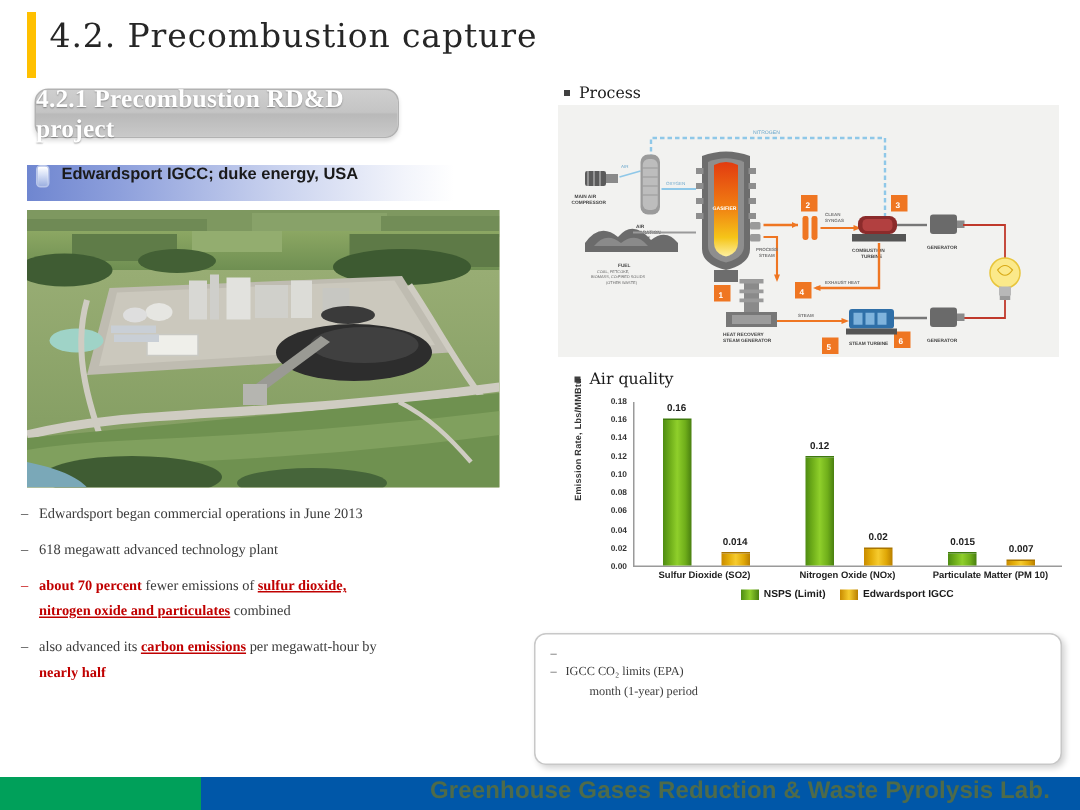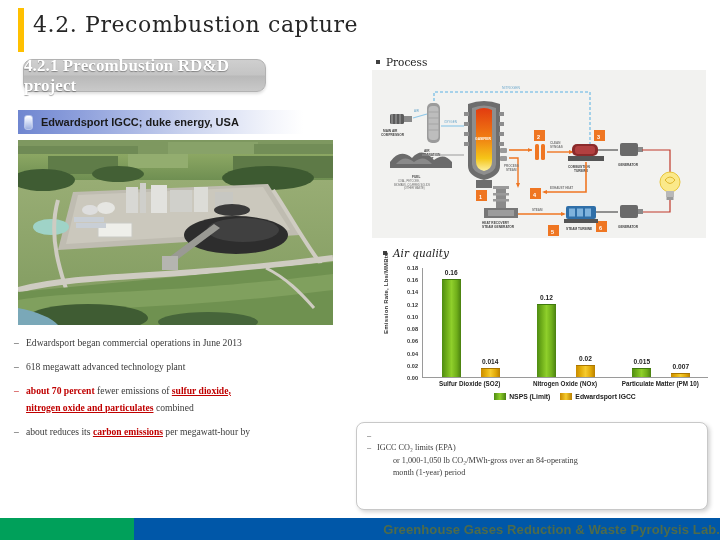--- a/index.html
+++ b/index.html
@@ -37,21 +37,21 @@
     font-weight: bold; font-size: 17px; color: #ffffff;
     text-shadow: 0 1px 1px rgba(0,0,0,.35);
     letter-spacing: .1px;
   }
 
   
   #project-bar {
     position: absolute; left: 18px; top: 110px;
     width: 285px; height: 24px;
     background: linear-gradient(90deg,#6f86d0 0%, #8ea0dc 22%, #c8d1ee 58%, #f2f4fb 88%, #ffffff 100%);
-    display: flex; align-items: center; padding-left: 6px;
+    display: flex; padding-left: 6px;
   }
   #project-bullet {
     width: 9px; height: 15px; border-radius: 3px; margin-right: 8px;
     background: linear-gradient(180deg,#ffffff 0%, #d9e2f7 40%, #9db0e0 100%);
     border: 1px solid #b9c6ea;
     box-shadow: inset 0 1px 1px rgba(255,255,255,.9);
   }
   #project-label {
     font-family: "Liberation Sans", sans-serif;
     font-weight: bold; font-size: 11px; color: #1a1a1a;
@@ -83,21 +83,21 @@
 
   
   .sec-head {
     position: absolute;
     font-family: "DejaVu Serif", serif;
     font-size: 10.5px; color: #1a1a1a;
     display: flex; align-items: center;
   }
   .sec-sq { width: 4px; height: 4px; background: #404040; margin-right: 6px; }
   #process-head { left: 376px; top: 56px; }
-  #airq-head { left: 383px; top: 247px; font-style: italic; }
+  #airq-head { left: 383px; top: 247px; }
 
   #process-figure {
     position: absolute; left: 372px; top: 70px;
     width: 334px; height: 168px;
     background: linear-gradient(180deg,#f4f4f4 0%, #eeeeee 100%);
     overflow: hidden;
   }
 
   
   #chart-figure {
@@ -181,23 +181,23 @@
   
   #footer-green {
     position: absolute; left: 0; bottom: 0; width: 134px; height: 22px;
     background: #00A05A;
   }
   #footer-blue {
     position: absolute; left: 134px; bottom: 0; width: 586px; height: 22px;
     background: #0057A8;
   }
   #footer-text {
-    position: absolute; right: 0; bottom: 3px;
-    font-family: "Liberation Sans", sans-serif;
-    font-size: 13px; font-weight: bold;
+    position: absolute; right: 20px; bottom: 3px;
+    font-family: "Liberation Sans", sans-serif;
+    font-size: 16px; font-weight: bold;
     color: #4e6b4a; letter-spacing: .1px;
   }
 </style>
 </head>
 <body>
 
 <div id="title-accent"></div>
 <div id="page-title">4.2. Precombustion capture</div>
 
 <div id="subsection-box">
@@ -282,22 +282,23 @@
       <span class="lb-dash">–</span>
       <span class="lb-text"><span class="">618 megawatt advanced technology plant</span></span>
     </div>
     <div class="lb-row">
       <span class="lb-dash red">–</span>
       <span class="lb-text"><span class="em-red">about 70 percent</span><span class=""> fewer emissions of </span><span class="u-red">sulfur dioxide,</span></span>
     </div>
     <div class="lb-cont"><span class="u-red">nitrogen oxide and particulates</span><span class=""> combined</span></div>
     <div class="lb-row">
       <span class="lb-dash">–</span>
-      <span class="lb-text"><span class="">about reduces its </span><span class="u-red">carbon emissions</span><span class=""> per megawatt-hour by</span></span>
-    </div>
+      <span class="lb-text"><span class="">also advanced its </span><span class="u-red">carbon emissions</span><span class=""> per megawatt-hour by</span></span>
+    </div>
+    <div class="lb-cont"><span class="em-red">nearly half</span></div>
   </div>
 
 <div class="sec-head" id="process-head">
   <span class="sec-sq"></span>
   <span>Process</span>
 </div>
 
 <div id="process-figure">
   <svg width="334" height="168" viewBox="0 0 334 168">
     <rect width="334" height="168" fill="#f2f2f0"></rect>
@@ -505,19 +506,18 @@
 </div>
 
 <div id="callout">
     <div class="co-row">
       <span class="co-dash">–</span>
     </div>
     <div class="co-row">
       <span class="co-dash">–</span>
       <span>IGCC CO₂ limits (EPA)</span>
     </div>
-    <div class="co-ind2">or 1,000-1,050 lb CO₂/MWh-gross over an 84-operating</div>
     <div class="co-ind2">month (1-year) period</div>
   </div>
 
 <div id="footer-green"></div>
 <div id="footer-blue"></div>
 <div id="footer-text">Greenhouse Gases Reduction &amp; Waste Pyrolysis Lab.</div>
 
 </body></html>

